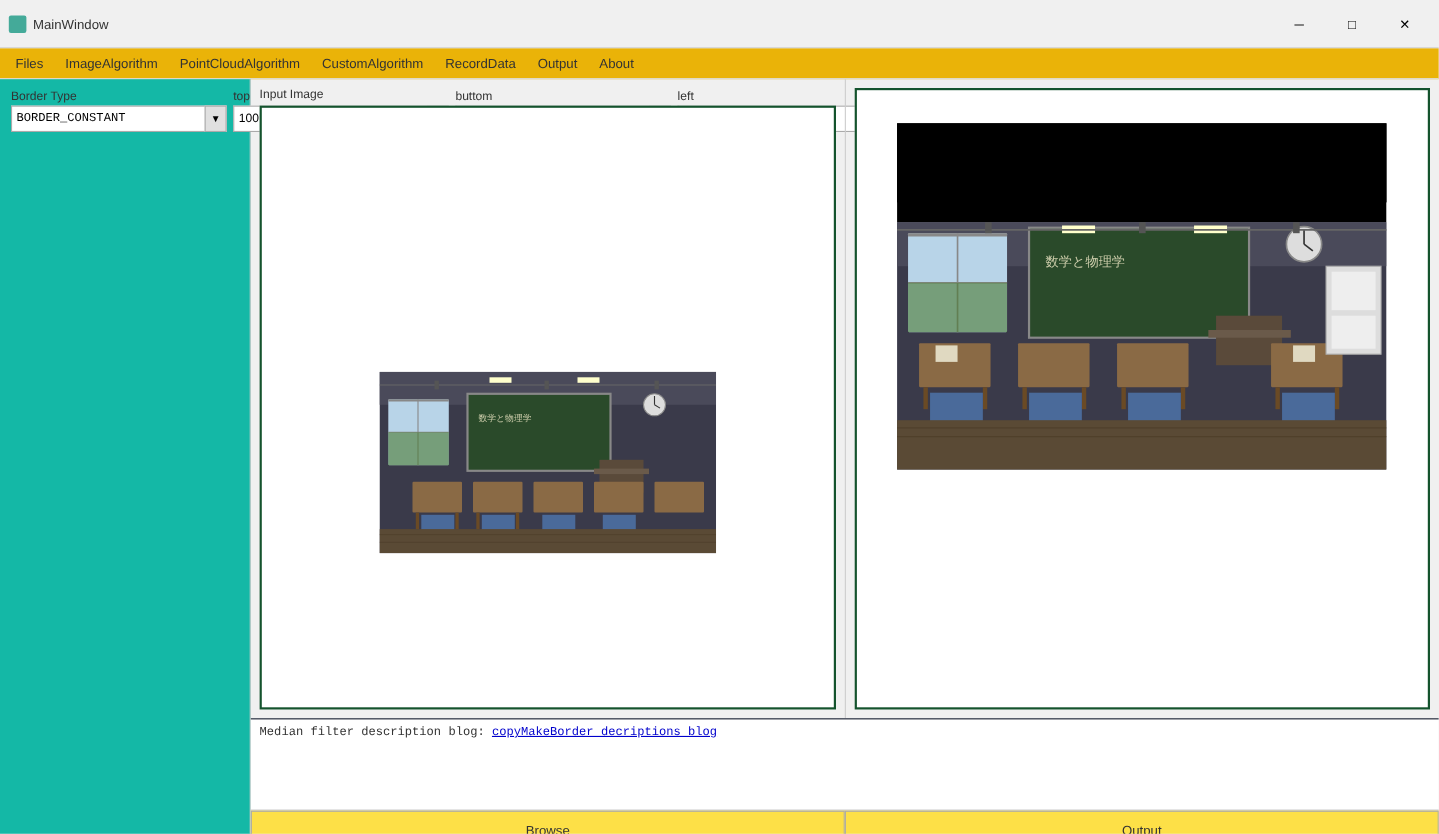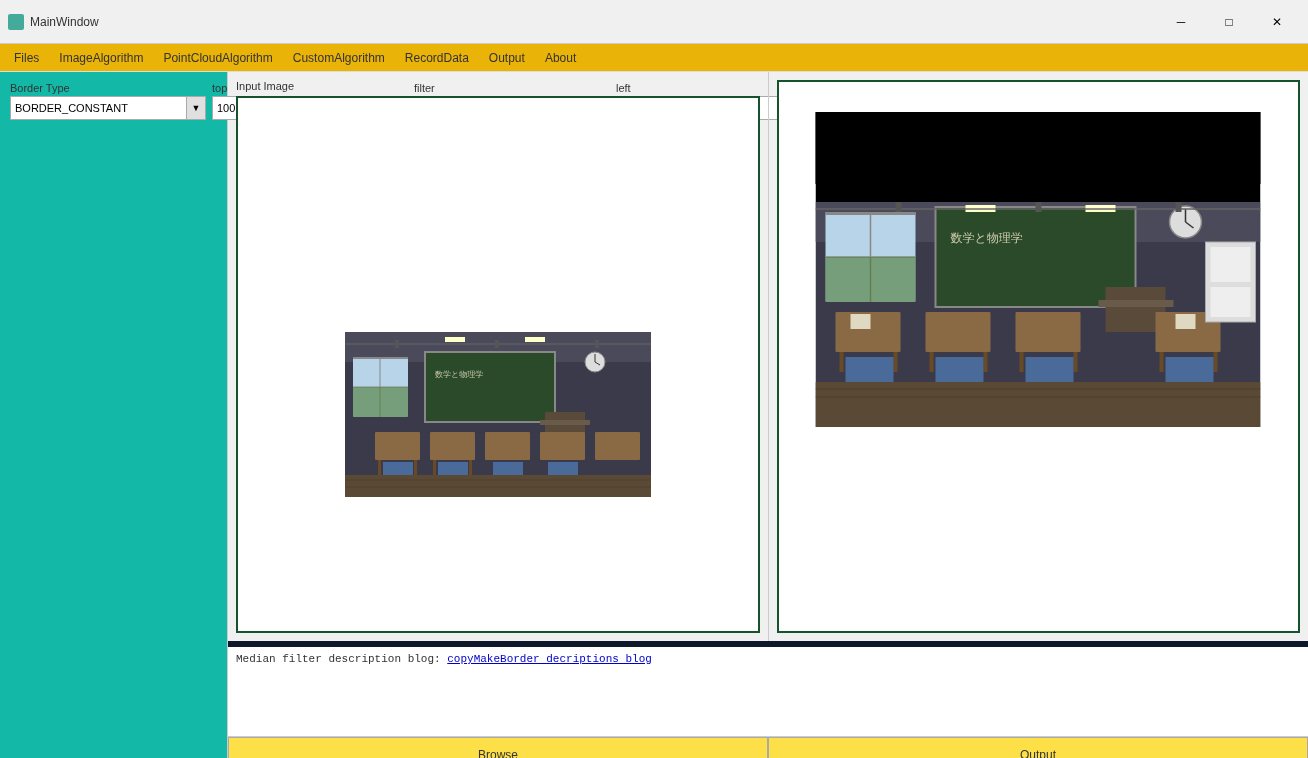--- a/index.html
+++ b/index.html
@@ -96,20 +96,21 @@
       display: flex;
     }
     select {
       width: 196px;
       height: 24px;
       font-size: 11px;
       border: 1px solid #aaa;
       background: white;
       padding: 2px 4px;
       appearance: none;
+      font-family: Liberation Mono, monospace;
     }
     .select-arrow {
       position: absolute;
       right: 0;
       top: 0;
       width: 20px;
       height: 24px;
       background: #e0e0e0;
       border: 1px solid #aaa;
       display: flex;
@@ -201,22 +202,22 @@
       position: absolute;
       width: 445px;
       height: 315px;
       top: 30px;
       left: 50%;
       transform: translateX(-50%);
     }
 
     
     .info-bar {
-      height: 95px;
-      border-top: 6px solid #0f172a;
+      height: 83px;
+      border-top: 1px solid #0f172a;
       background: white;
       padding: 6px 8px;
       font-size: 11px;
       font-family: 'Courier New', monospace;
       color: #333;
     }
     .info-bar a {
       color: #0000cc;
       text-decoration: underline;
       cursor: pointer;
@@ -293,21 +294,21 @@
       <div class="spin-wrapper">
         <input class="spin-input" type="text" value="100" style="">
         <div class="spin-btns">
           <button class="spin-btn">▲</button>
           <button class="spin-btn">▼</button>
         </div>
       </div>
     </div>
 
     <div class="field-row">
-      <div class="field-label">filter</div>
+      <div class="field-label">buttom</div>
       <div class="spin-wrapper">
         <input class="spin-input" type="text" value="0" style="">
         <div class="spin-btns">
           <button class="spin-btn">▲</button>
           <button class="spin-btn">▼</button>
         </div>
       </div>
     </div>
 
     <div class="field-row">

